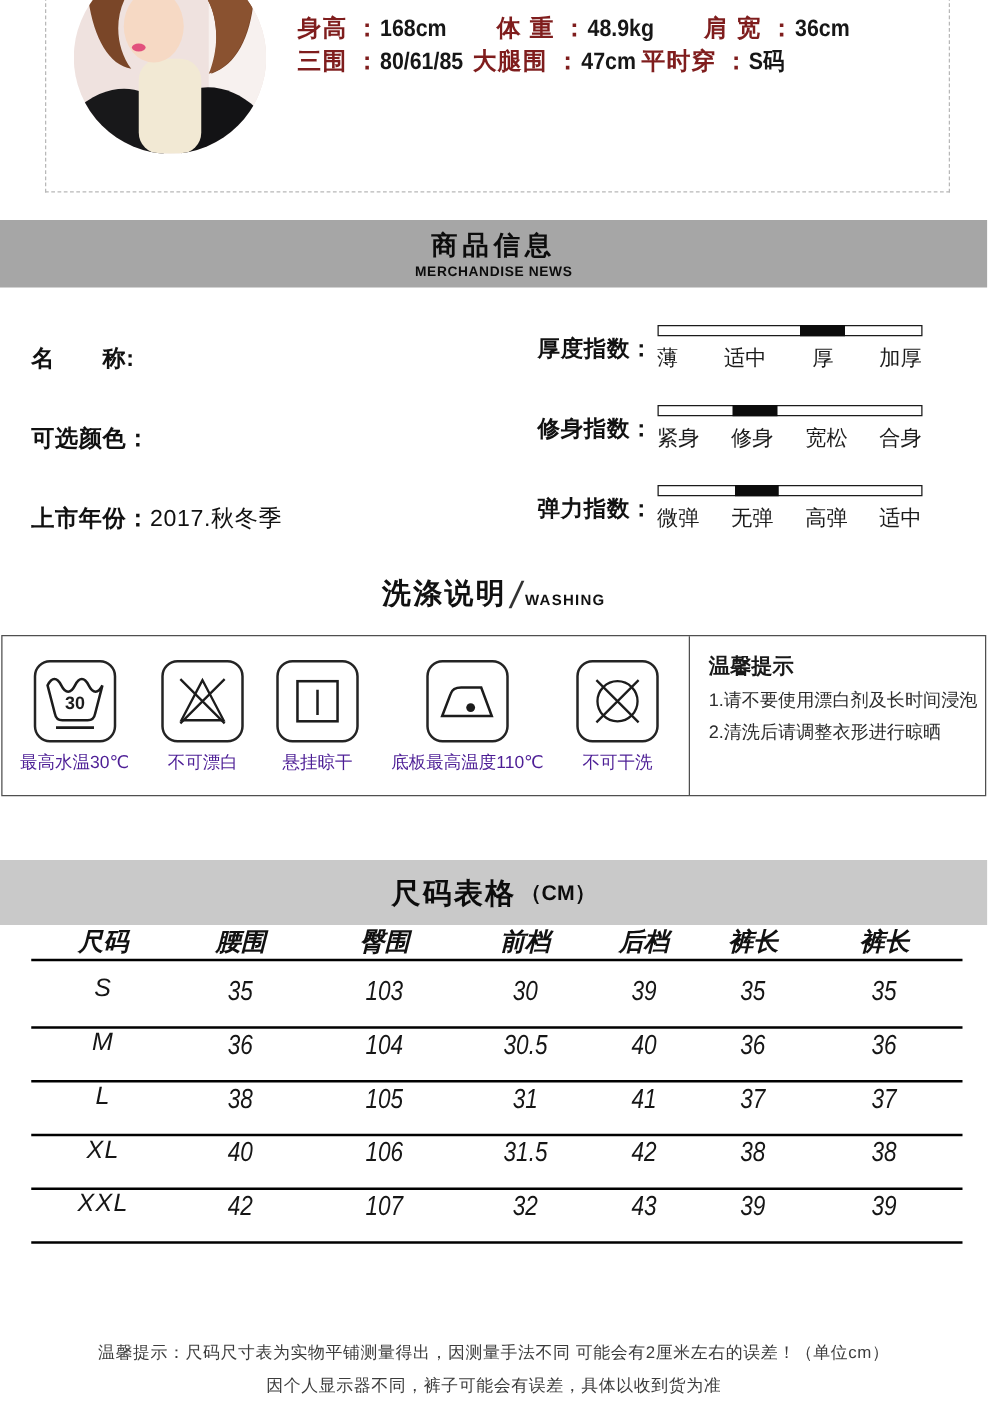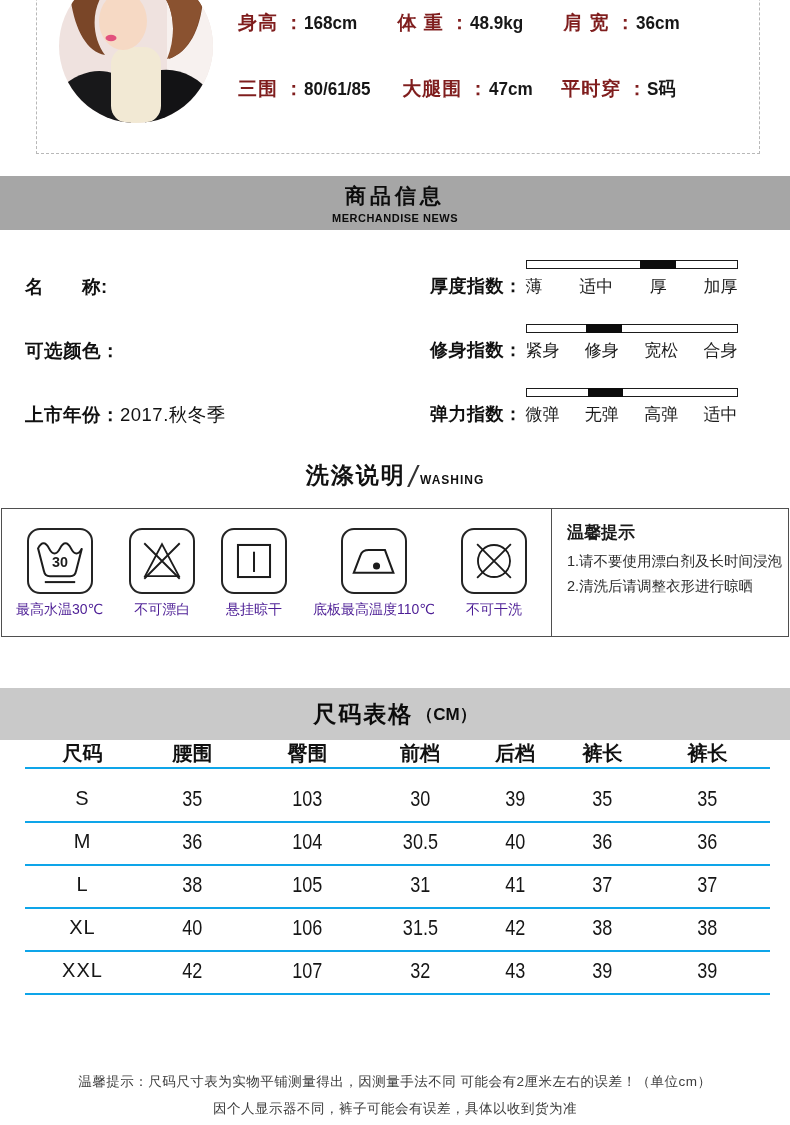--- a/index.html
+++ b/index.html
@@ -5,42 +5,42 @@
   html,body{margin:0;padding:0;background:#fff;}
   .page{position:relative;width:790px;height:1125px;background:#ffffff;overflow:hidden;
         font-family:"Liberation Sans","DejaVu Sans",sans-serif;color:#111;}
 
   
   .dashed-box{position:absolute;left:36px;top:-42px;width:722px;height:194px;border:1px dashed #b8b8b8;}
   .model-photo{position:absolute;left:59px;top:-31px;width:154px;height:154px;border-radius:50%;overflow:hidden;}
   .stats{position:absolute;left:238px;top:10px;width:540px;}
   .stats-row{display:flex;align-items:baseline;white-space:nowrap;}
   .stats-row1{column-gap:34px;}
-  .stats-row2{margin-top:40px;column-gap:24px;}
+  .stats-row2{}
   .stat-label{font-size:19px;font-weight:700;letter-spacing:1px;color:#7f1d1d;}
   .stat-value{font-size:19px;font-weight:700;display:inline-block;transform:scaleX(.9);
               transform-origin:left center;color:#171717;}
 
   
   .banner{position:absolute;left:0;width:790px;display:flex;flex-direction:column;
           align-items:center;justify-content:center;}
   .banner1{top:176px;height:54px;background:#a6a6a6;}
   .banner1-title{font-size:21px;font-weight:800;letter-spacing:4px;color:#0c0c0c;}
   .banner1-sub{font-size:11px;font-weight:700;letter-spacing:.5px;color:#0c0c0c;margin-top:2px;}
   .banner2{top:688px;height:52px;background:#c9c9c9;flex-direction:row;column-gap:3px;}
   .banner2-title{font-size:23px;font-weight:800;letter-spacing:2px;color:#0c0c0c;}
   .banner2-suffix{font-size:17px;font-weight:700;color:#0c0c0c;}
 
   
   .info-row{position:absolute;left:0;width:770px;height:64px;}
   .row1{top:248px}.row2{top:312px}.row3{top:376px}
   .left-label{position:absolute;left:25px;top:26px;font-size:18.5px;font-weight:600;
               letter-spacing:.5px;white-space:nowrap;}
   .left-value{font-weight:400;}
-  .index{position:absolute;left:430px;top:12px;display:flex;align-items:flex-end;}
+  .index{position:absolute;left:430px;top:12px;display:flex;align-items:center;}
   .index-label{font-size:18px;font-weight:600;letter-spacing:.5px;white-space:nowrap;}
   .index-track{width:212px;margin-left:3px;}
   .bar{position:relative;height:7px;border:1px solid #1b1b1b;background:#fff;}
   .marker{position:absolute;top:-1px;height:9px;background:#0c0c0c;}
   .options{display:flex;justify-content:space-between;margin-top:6px;font-size:17px;color:#1c1c1c;}
 
   
   .washing-head{position:absolute;top:458px;left:0;width:790px;text-align:center;}
   .wash-title{font-size:23px;font-weight:800;letter-spacing:2px;vertical-align:middle;}
   .wash-slash{font-size:30px;font-weight:100;margin:0 3px;vertical-align:middle;
@@ -52,21 +52,21 @@
   .wash-item{display:flex;flex-direction:column;align-items:center;margin-top:2px;}
   .glyph-box{width:62px;height:62px;border:2px solid #242424;border-radius:13px;
              display:flex;align-items:center;justify-content:center;background:#fff;}
   .wash-label{margin-top:7px;font-size:14px;font-weight:400;white-space:nowrap;color:#4c1d95;}
   .tips-area{flex:1;padding:12px 6px 0 15px;}
   .tips-title{font-size:17px;font-weight:800;margin-bottom:5px;color:#1a1a1a;}
   .tip-line{font-size:14.5px;line-height:25px;color:#2d2d2d;white-space:nowrap;}
 
   
   .size-table{position:absolute;top:740px;left:25px;width:745px;}
-  .t-row{display:flex;align-items:center;border-bottom:2px solid #0ea5e9;}
+  .t-row{display:flex;align-items:flex-start;border-bottom:2px solid #000000;font-style:italic;}
   .t-head{height:38px;padding-bottom:2px;}
   .t-head .t-cell{font-size:20px;font-weight:600;}
   .t-body .t-row{height:37px;padding-bottom:4px;}
   .t-cell{text-align:center;}
   .c0{width:115px}.c1{width:105px}.c2{width:125px}.c3{width:100px}.c4{width:90px}.c5{width:85px}.c6{width:125px}
   .size-name{font-size:20px;letter-spacing:1px;color:#161616;}
   .num{font-size:22px;display:inline-block;transform:scaleX(.82);transform-origin:center bottom;color:#161616;}
 
   
   .footer{position:absolute;top:1068px;left:0;width:790px;text-align:center;

